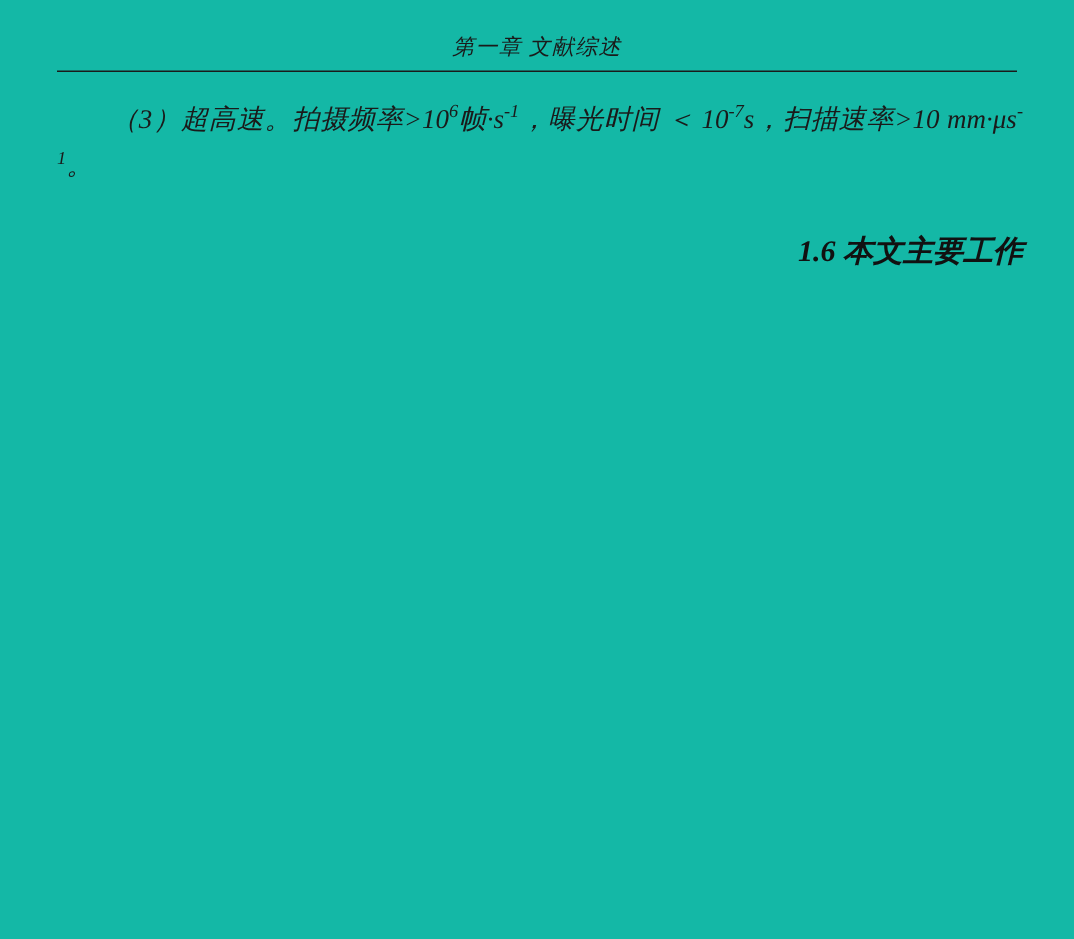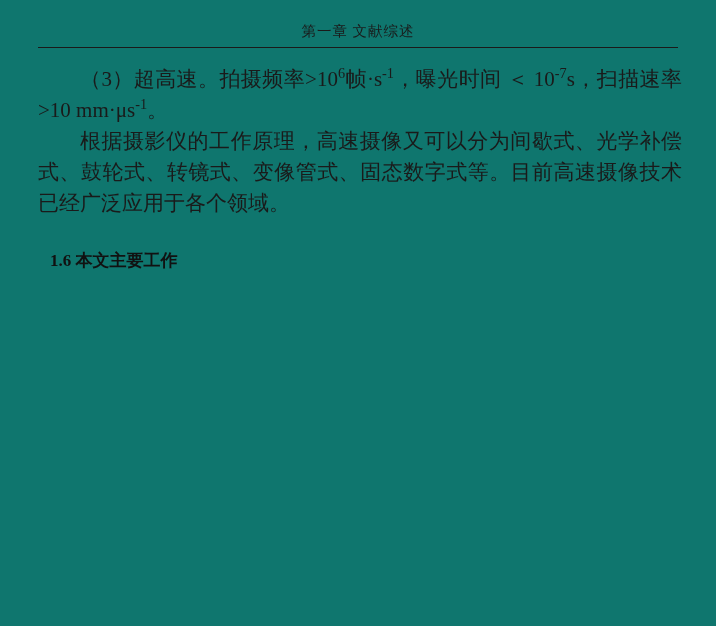--- a/index.html
+++ b/index.html
@@ -4,24 +4,25 @@
 <style>
   html, body {
     margin: 0;
     padding: 0;
     background: #ffffff;
   }
   .page {
     position: relative;
     width: 716px;
     height: 626px;
-    background: #0f766e;
+    background: #14b8a6;
     font-family: "Liberation Serif", "DejaVu Serif", serif;
     color: #1a1a1a;
     overflow: hidden;
+    font-style: italic;
   }
   .header {
     position: absolute;
     top: 22px;
     left: 38px;
     width: 640px;
     text-align: center;
     font-size: 14.5px;
     letter-spacing: 1px;
     color: #1a1a1a;
@@ -34,61 +35,61 @@
     height: 0;
     border-top: 1.4px solid #1a1a1a;
   }
   .body {
     position: absolute;
     top: 64px;
     left: 38px;
     width: 644px;
   }
   .para {
-    font-size: 21px;
+    font-size: 18px;
     line-height: 31px;
     text-align: justify;
     text-justify: inter-ideograph;
     margin: 0;
     color: #1a1a1a;
   }
   .indent {
     text-indent: 2em;
   }
   sup {
     font-size: 0.68em;
     vertical-align: super;
     line-height: 0;
   }
   .section-title {
-    font-size: 17px;
+    font-size: 20px;
     font-weight: bold;
     margin: 28px 0 0 0;
     padding-left: 12px;
     line-height: 28px;
     color: #111111;
+    text-align: right;
   }
   .gap-large { height: 34px; }
   .latin { font-family: "Liberation Serif", "DejaVu Serif", serif; }
 </style>
 </head>
 <body>
 
 <div class="page">
 
   <div class="header">第一章  文献综述</div>
   <div class="header-rule"></div>
 
   <div class="body">
 
     <p class="para indent">
       <span>（3）超高速。拍摄频率&gt;</span><span class="latin">10</span><sup>6</sup><span>帧·s</span><sup>-1</sup><span>，曝光时间 ＜ 10</span><sup>-7</sup><span>s，扫描速率&gt;10 mm·μs</span><sup>-1</sup><span>。</span>
     </p>
 
-    <p class="para indent">根据摄影仪的工作原理，高速摄像又可以分为间歇式、光学补偿式、鼓轮式、转镜式、变像管式、固态数字式等。目前高速摄像技术已经广泛应用于各个领域。</p>
 
     <h2 class="section-title">1.6 本文主要工作</h2>
 
     <div class="gap-large"></div>
 
 
 
   </div>
 
 </div>

